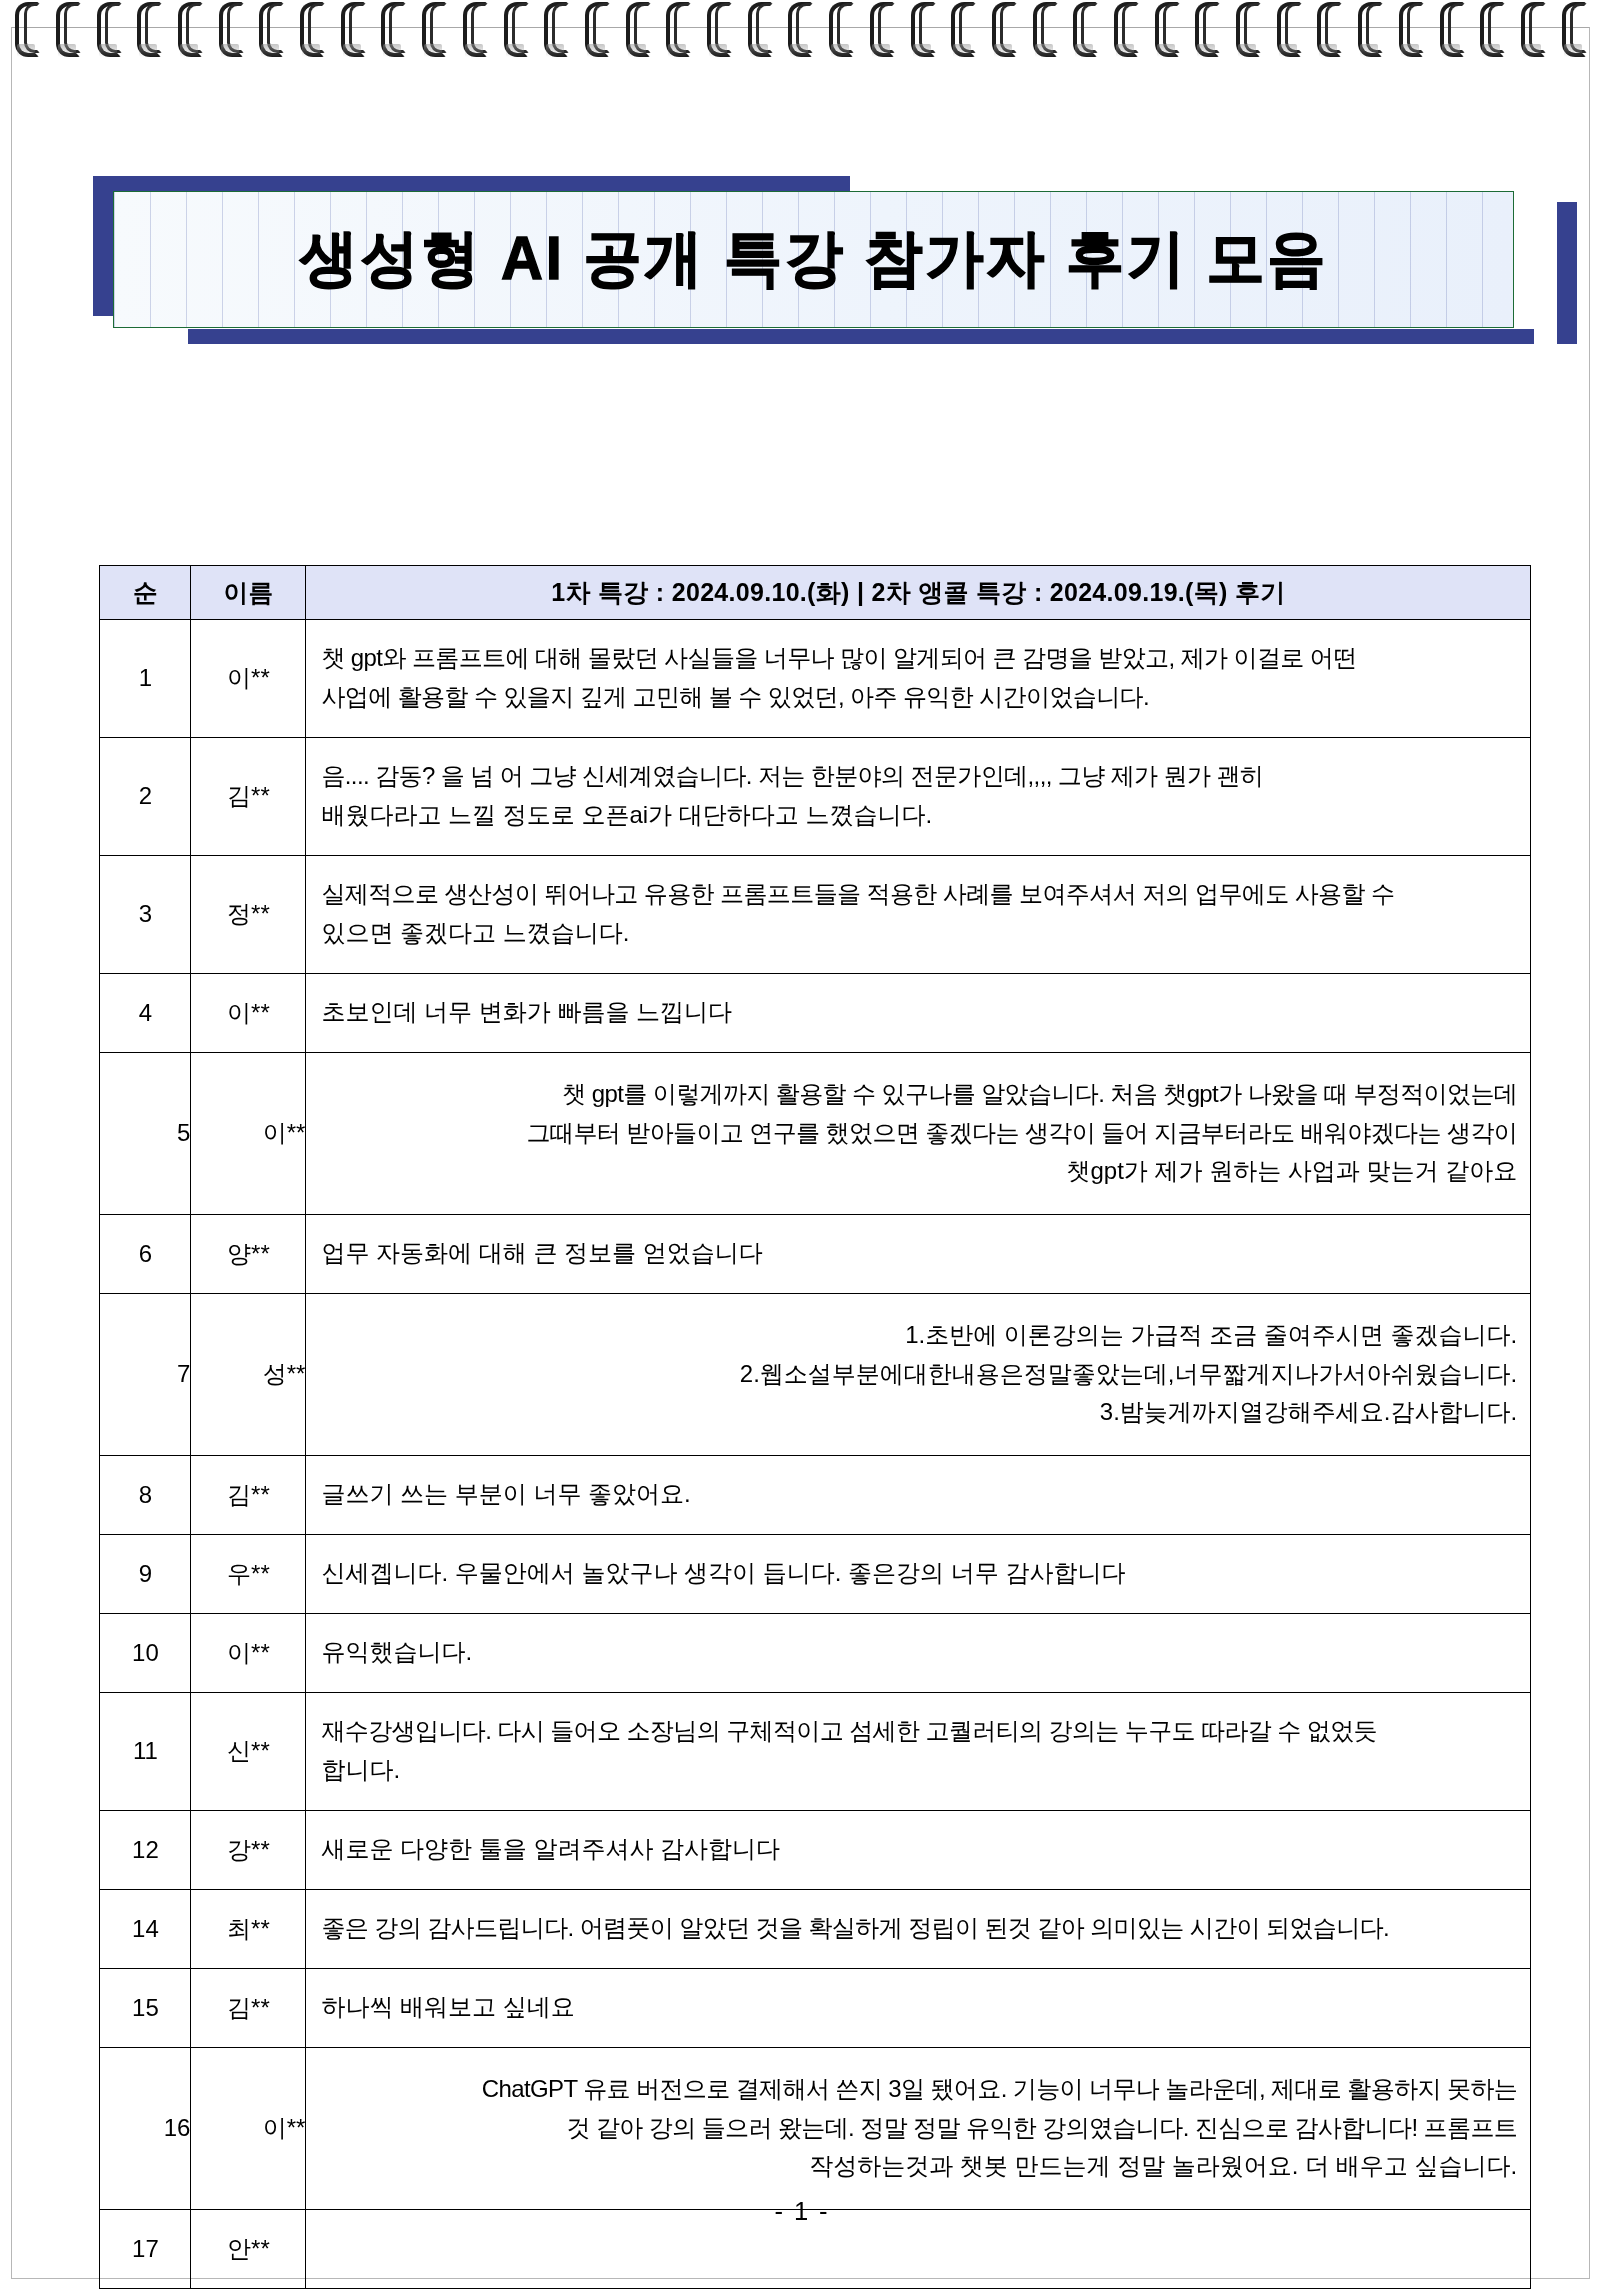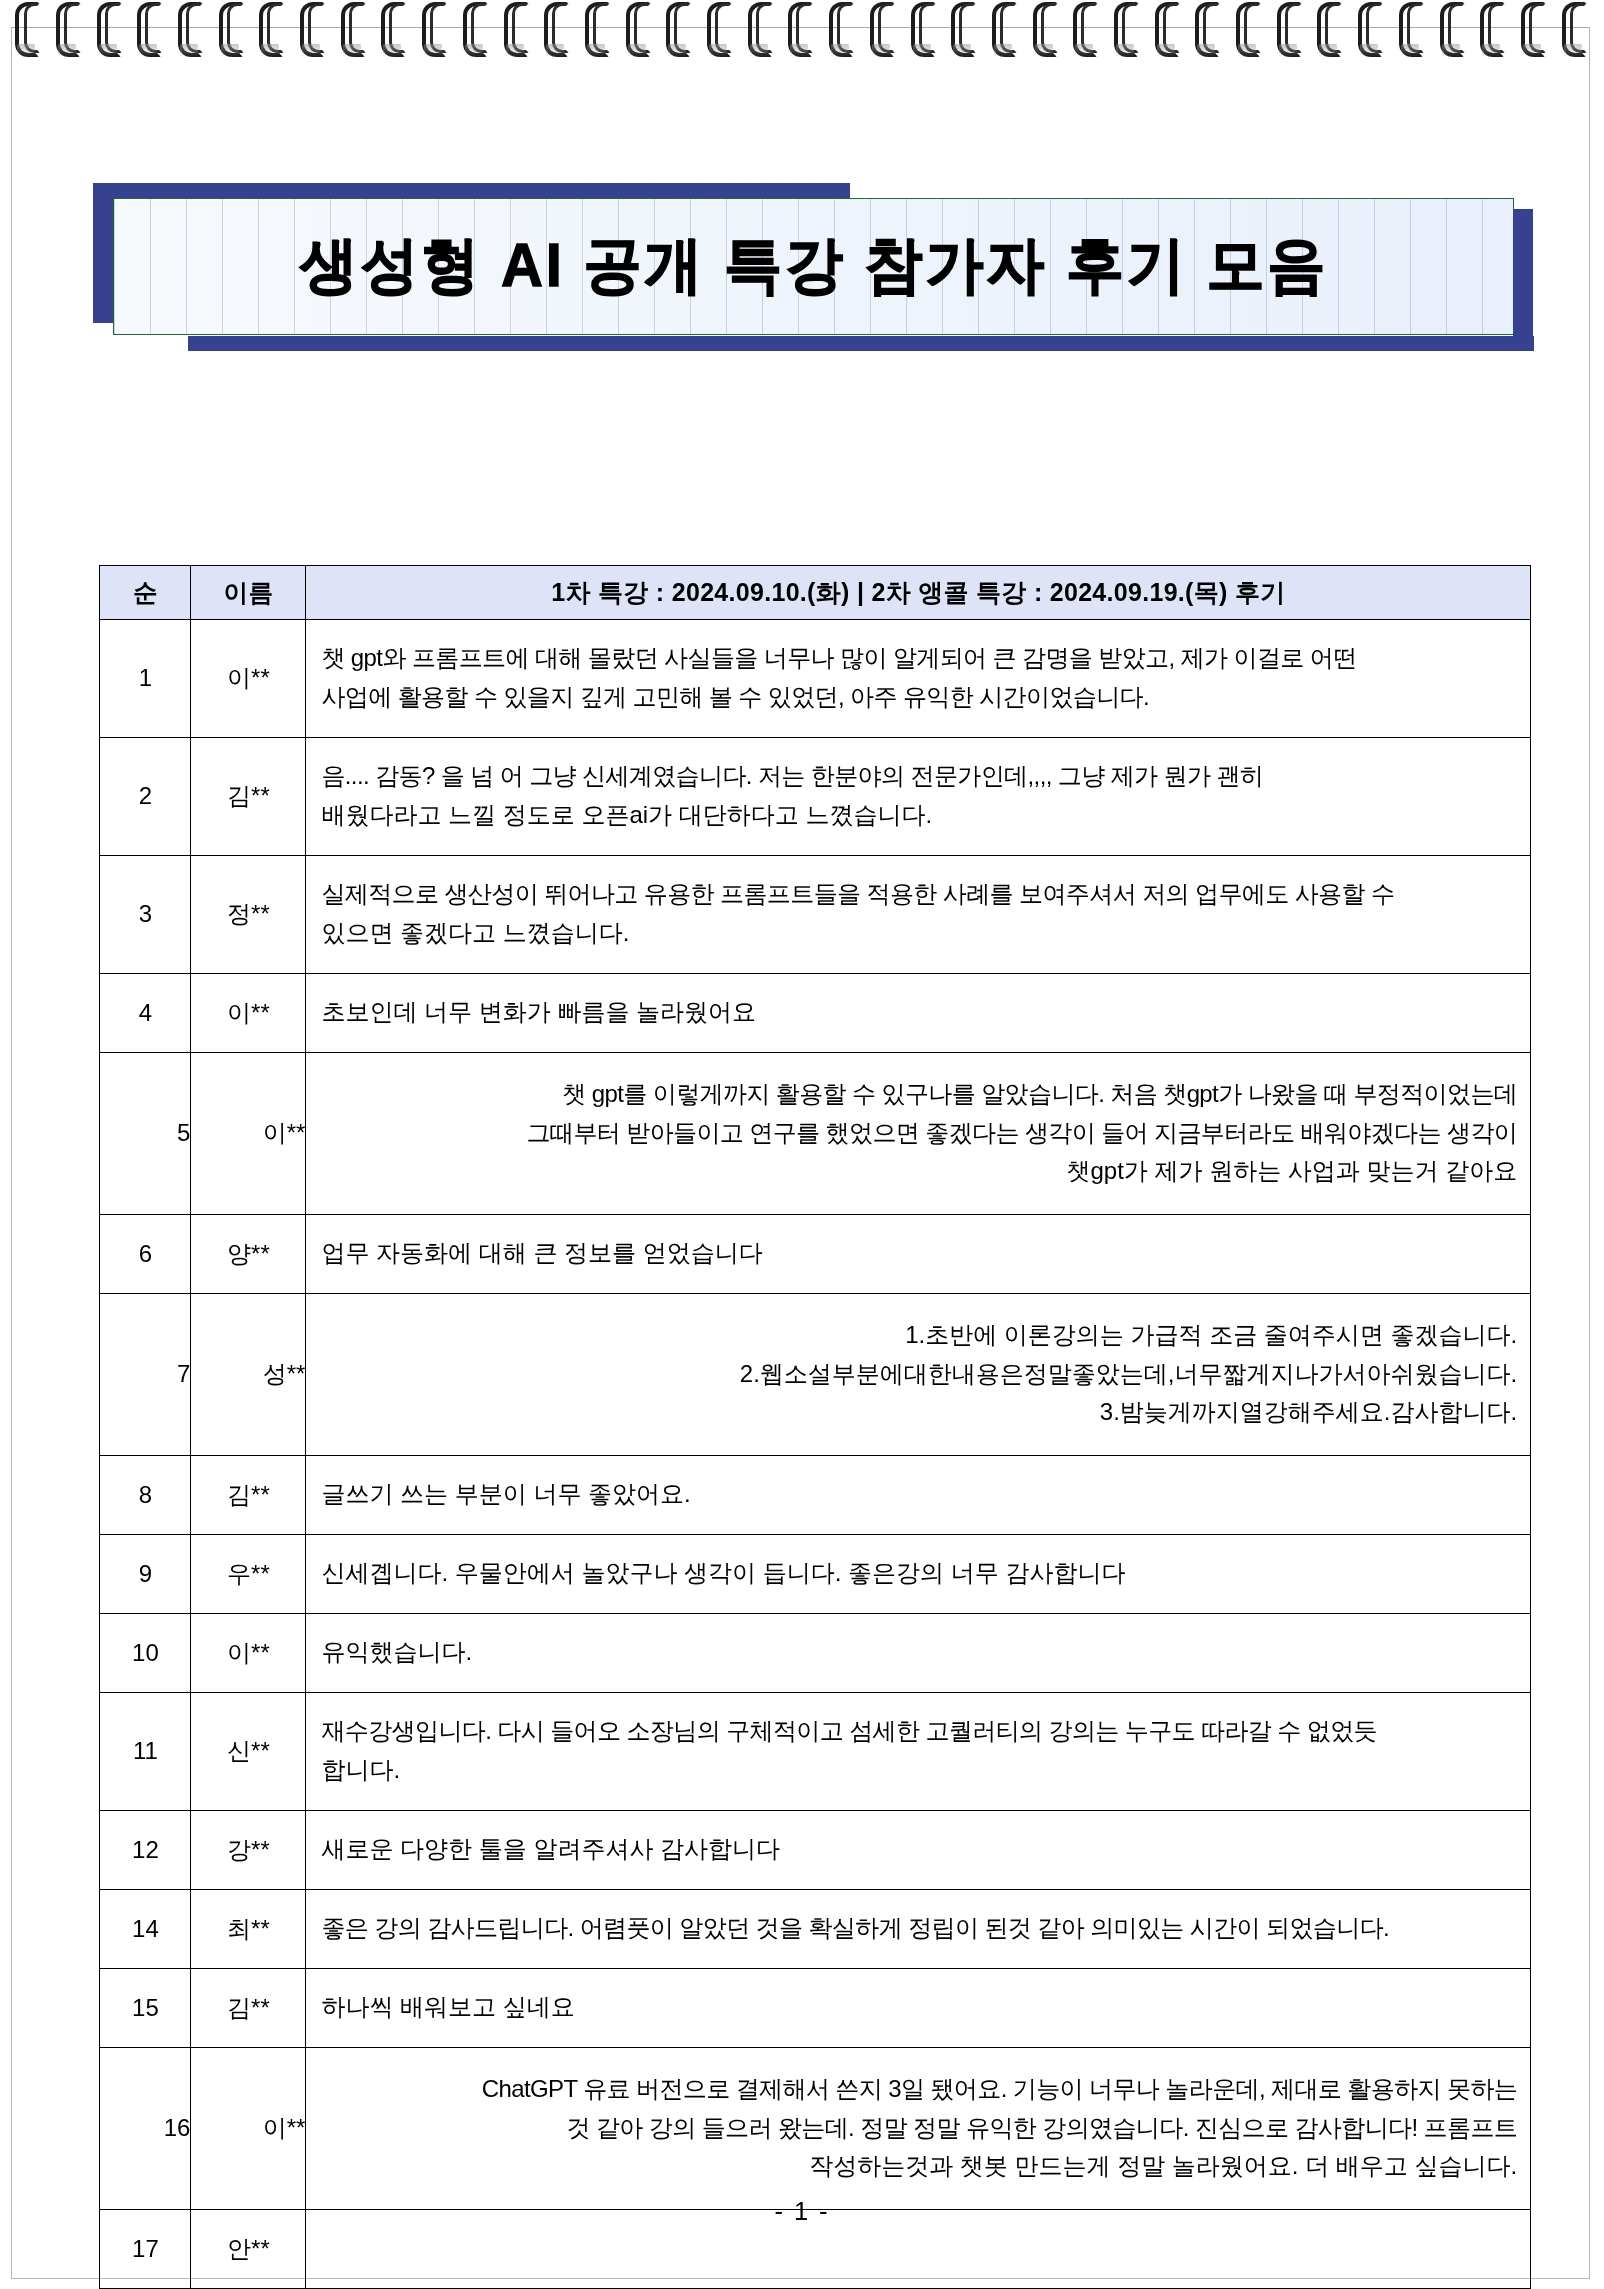--- a/index.html
+++ b/index.html
@@ -66,23 +66,24 @@
     border: 0.9px solid #b7b7b7;
     border-top: 0.9px solid #a8a8a8;
     background: #ffffff;
     box-sizing: border-box;
   }
 
   
   #title-banner-wrap {
     position: absolute;
     left: 81px;
-    top: 155px;
+    top: 148px;
     width: 1440px;
     height: 168px;
+    padding-left: 44px;
   }
   .banner-accent-top {
     position: absolute;
     left: 0; top: 0;
     width: 757px;
     height: 15px;
     background: #36418f;
     z-index: 3;
   }
   .banner-accent-left {
@@ -469,21 +470,21 @@
           <td class="cell-name">정**</td>
           <td class="cell-text">
             <span class="tline tight">실제적으로 생산성이 뛰어나고 유용한 프롬프트들을 적용한 사례를 보여주셔서 저의 업무에도 사용할 수</span>
             <span class="tline">있으면 좋겠다고 느꼈습니다.</span>
           </td>
         </tr>
         <tr class="row-h1">
           <td class="cell-no">4</td>
           <td class="cell-name">이**</td>
           <td class="cell-text">
-            <span class="tline">초보인데 너무 변화가 빠름을 놀라웠어요</span>
+            <span class="tline">초보인데 너무 변화가 빠름을 느낍니다</span>
           </td>
         </tr>
         <tr class="row-h3">
           <td class="cell-no">5</td>
           <td class="cell-name">이**</td>
           <td class="cell-text">
             <span class="tline tight">챗 gpt를 이렇게까지 활용할 수 있구나를 알았습니다.  처음 챗gpt가 나왔을 때 부정적이었는데</span>
             <span class="tline tight">그때부터 받아들이고 연구를 했었으면 좋겠다는 생각이 들어 지금부터라도 배워야겠다는 생각이</span>
             <span class="tline">챗gpt가  제가 원하는 사업과 맞는거 같아요</span>
           </td>

